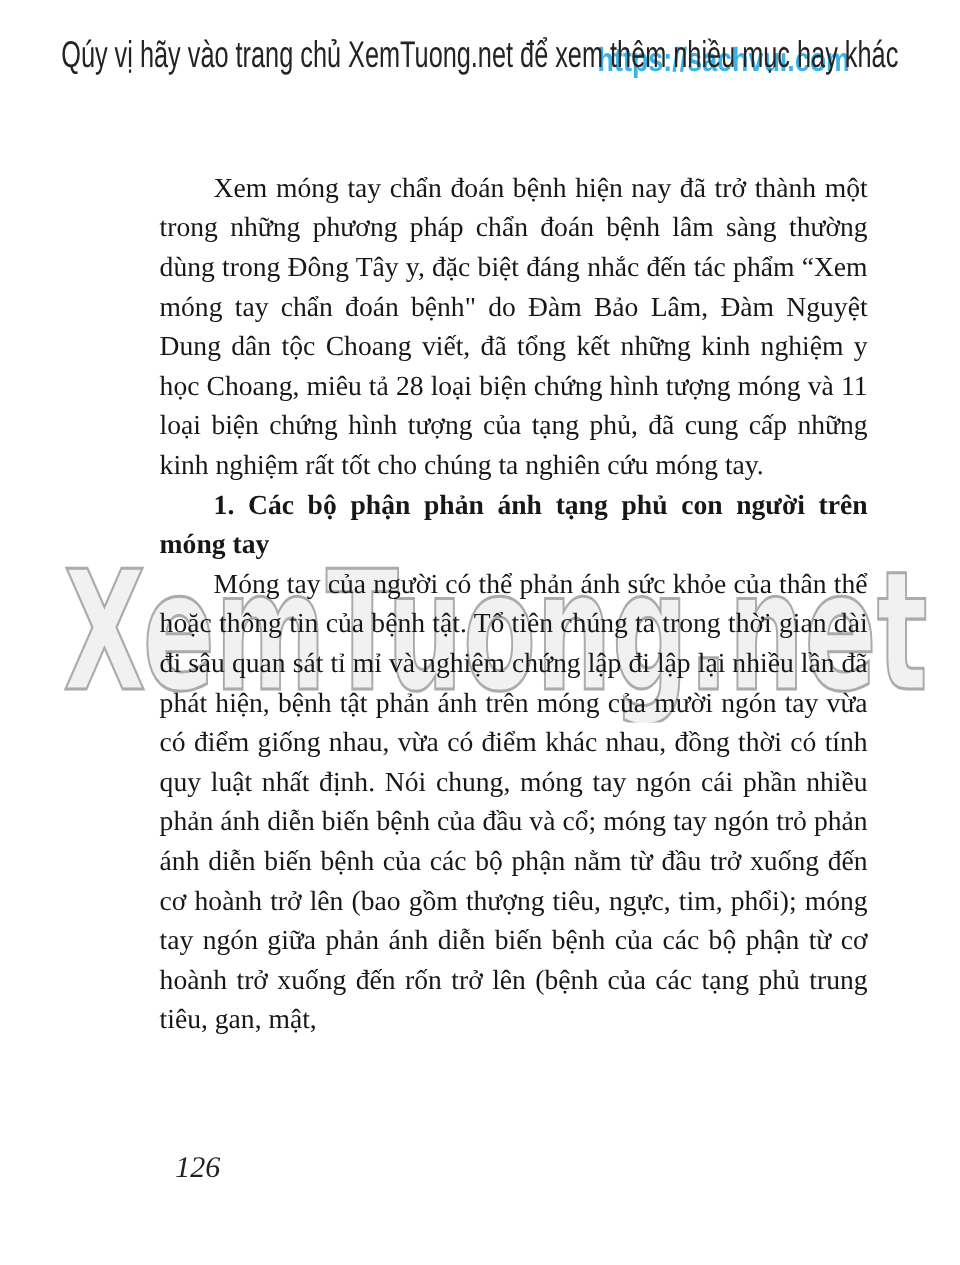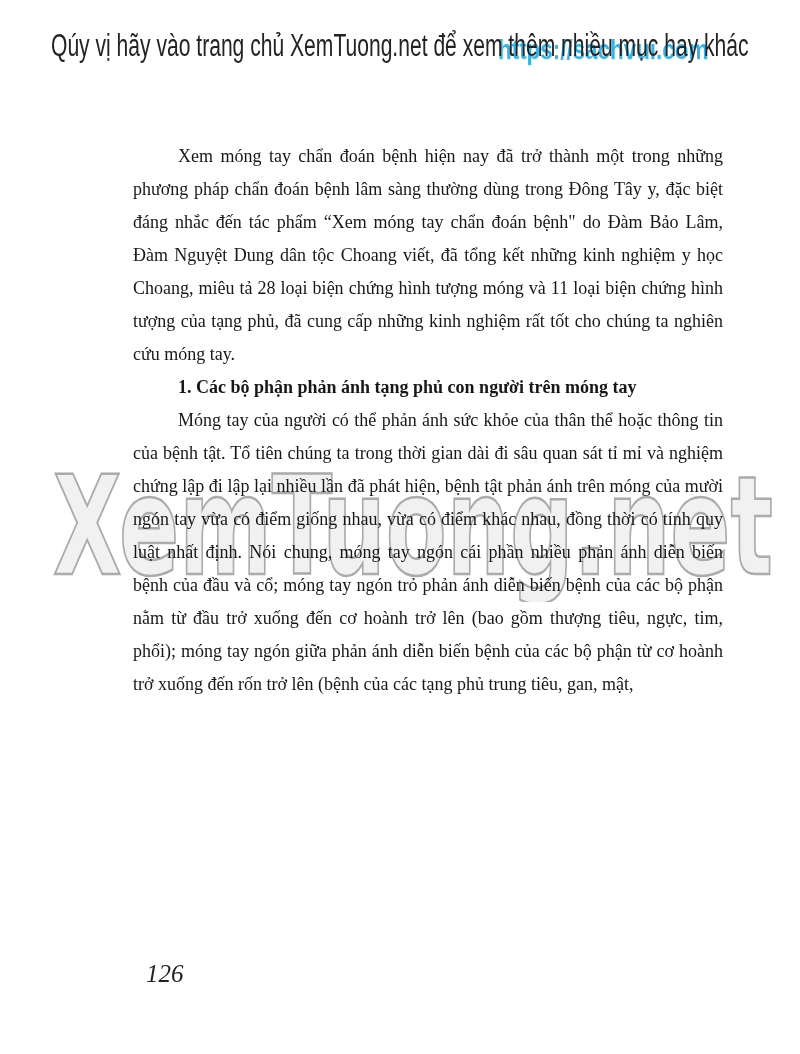--- a/index.html
+++ b/index.html
@@ -48,21 +48,21 @@
   .body-text{
     position:absolute;left:133px;top:140px;width:590px;
     z-index:1;
     font-size:23px;line-height:33px;
     color:#171717;
     text-align:justify;
   }
   .body-text p, .body-text h2{
     margin:0;padding:0;
     text-indent:45px;
-    font-size:18px;line-height:33px;
+    font-size:23px;line-height:33px;
     font-weight:normal;
   }
   .body-text h2{font-weight:bold;}
 
   
   .pageno{
     position:absolute;left:146px;top:960px;
     font-size:25px;color:#222222;
     z-index:1;
     font-style:italic;

